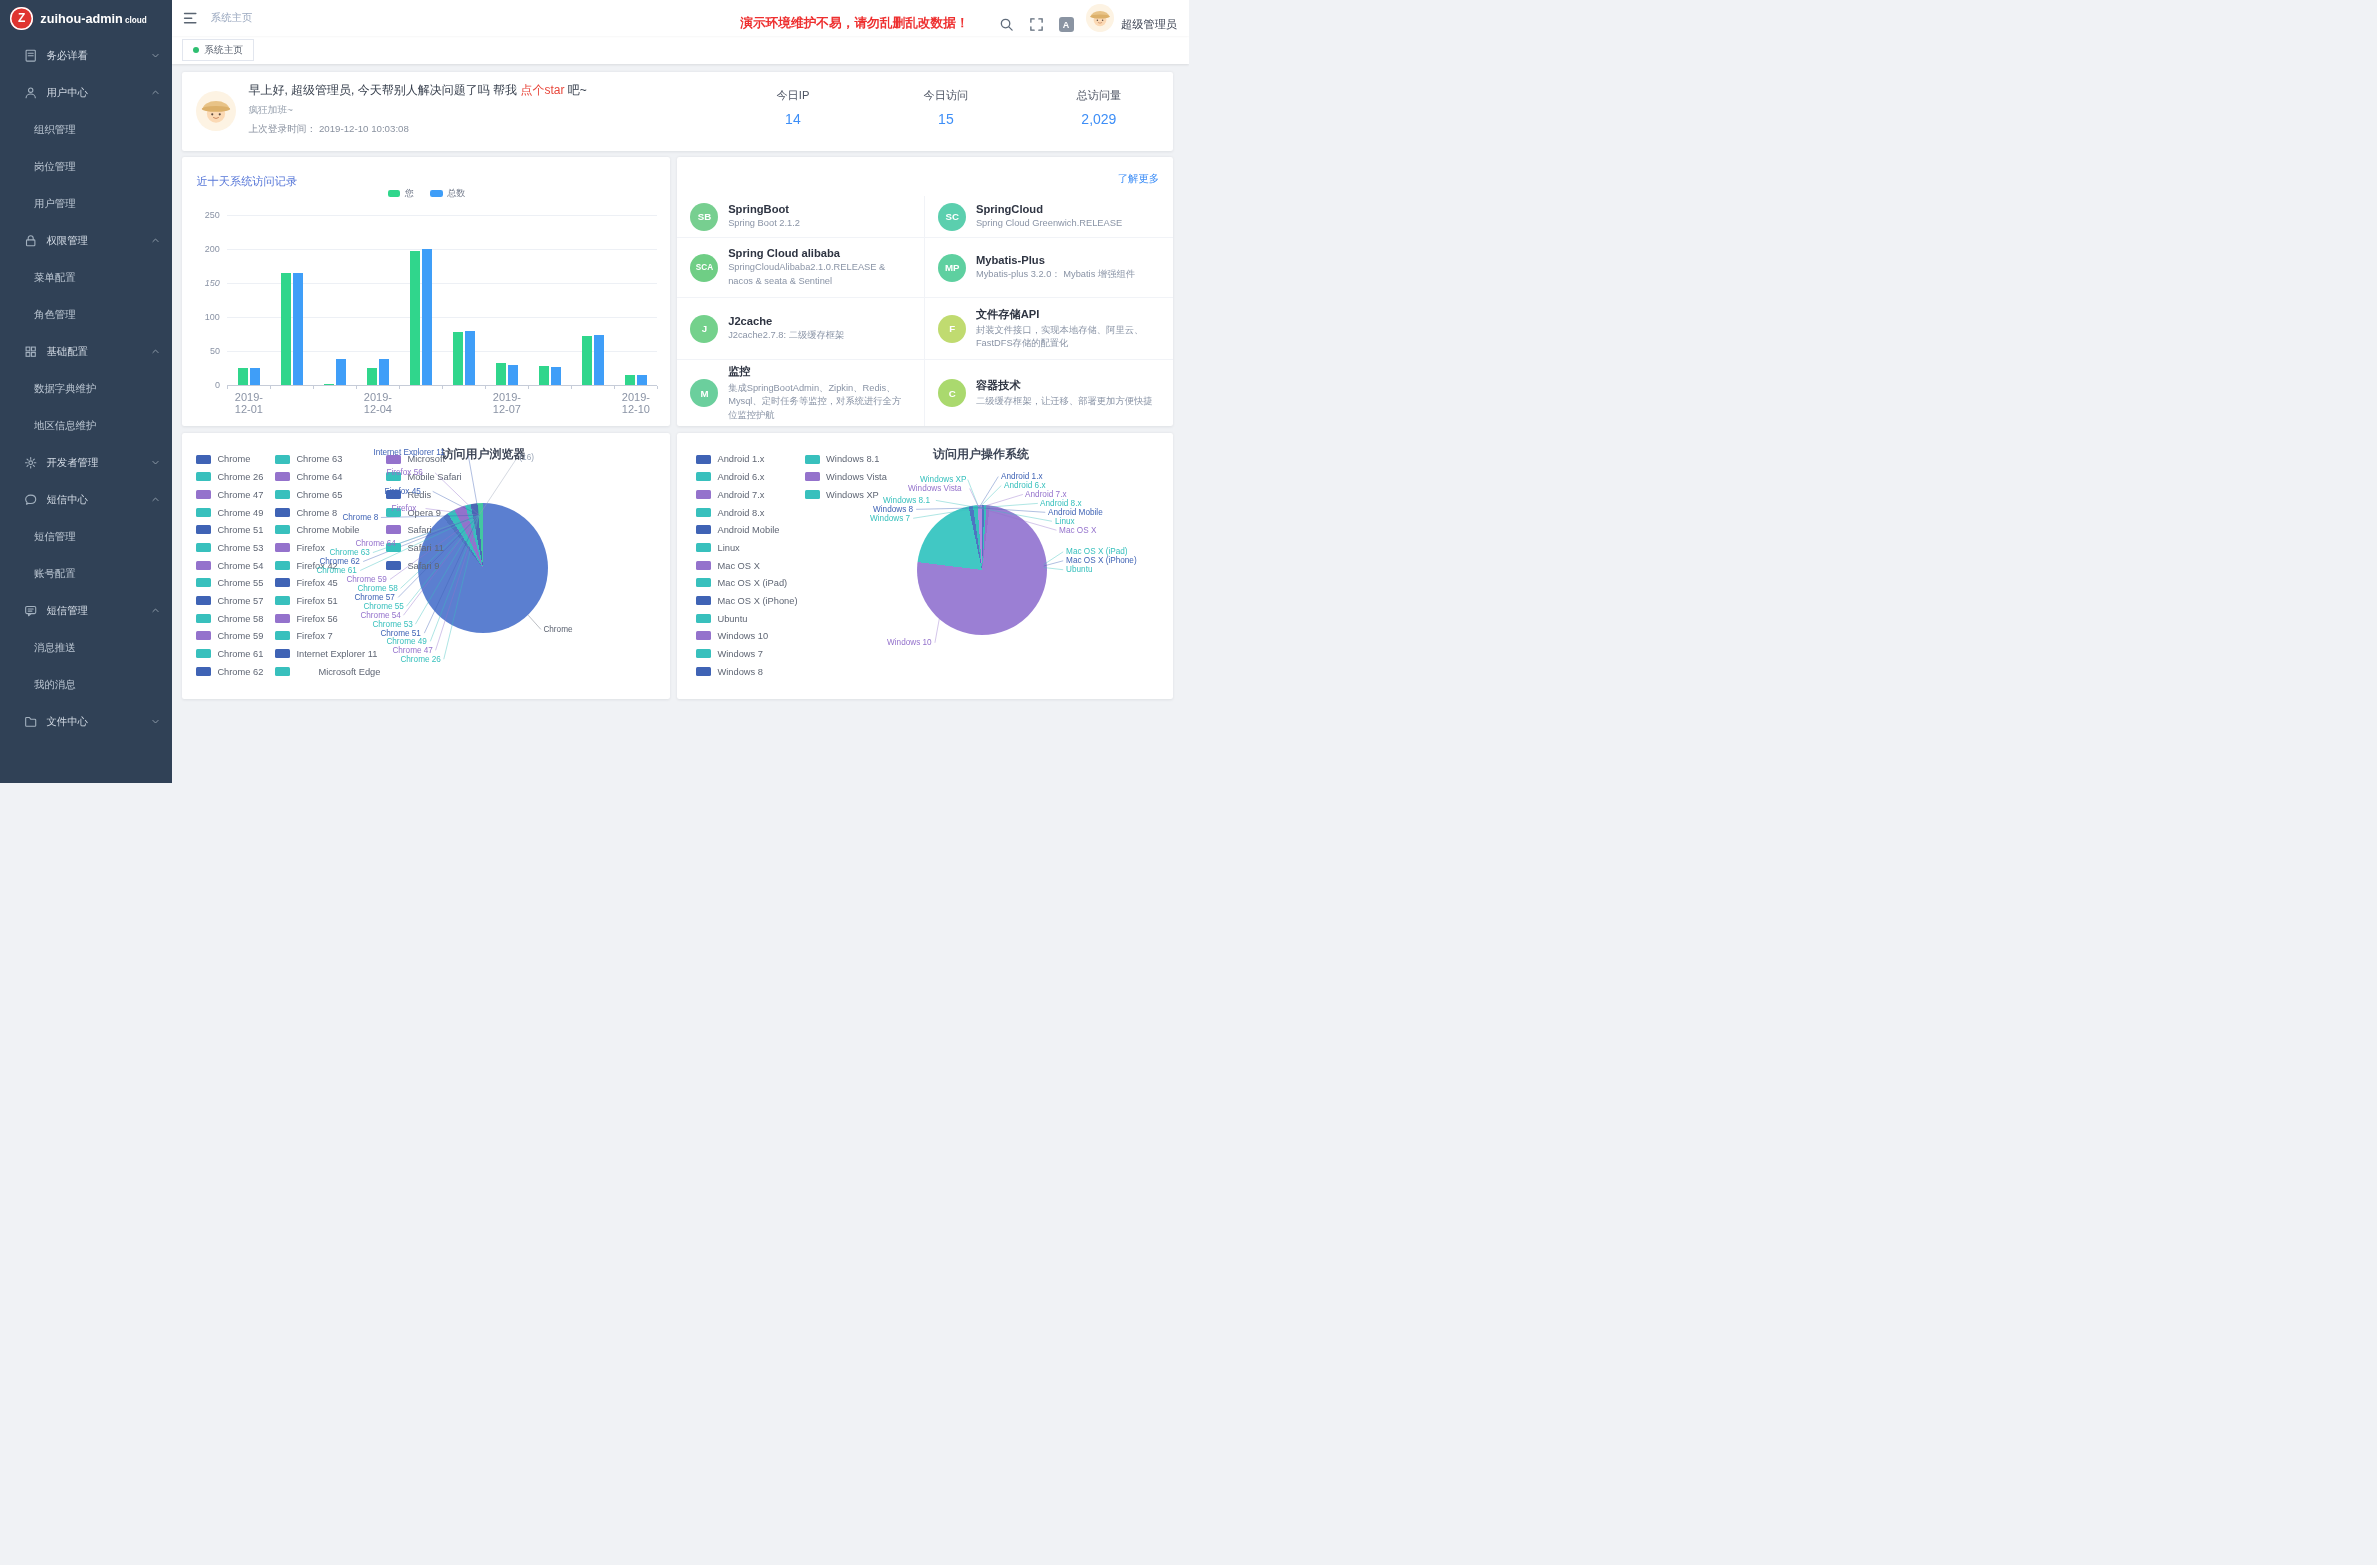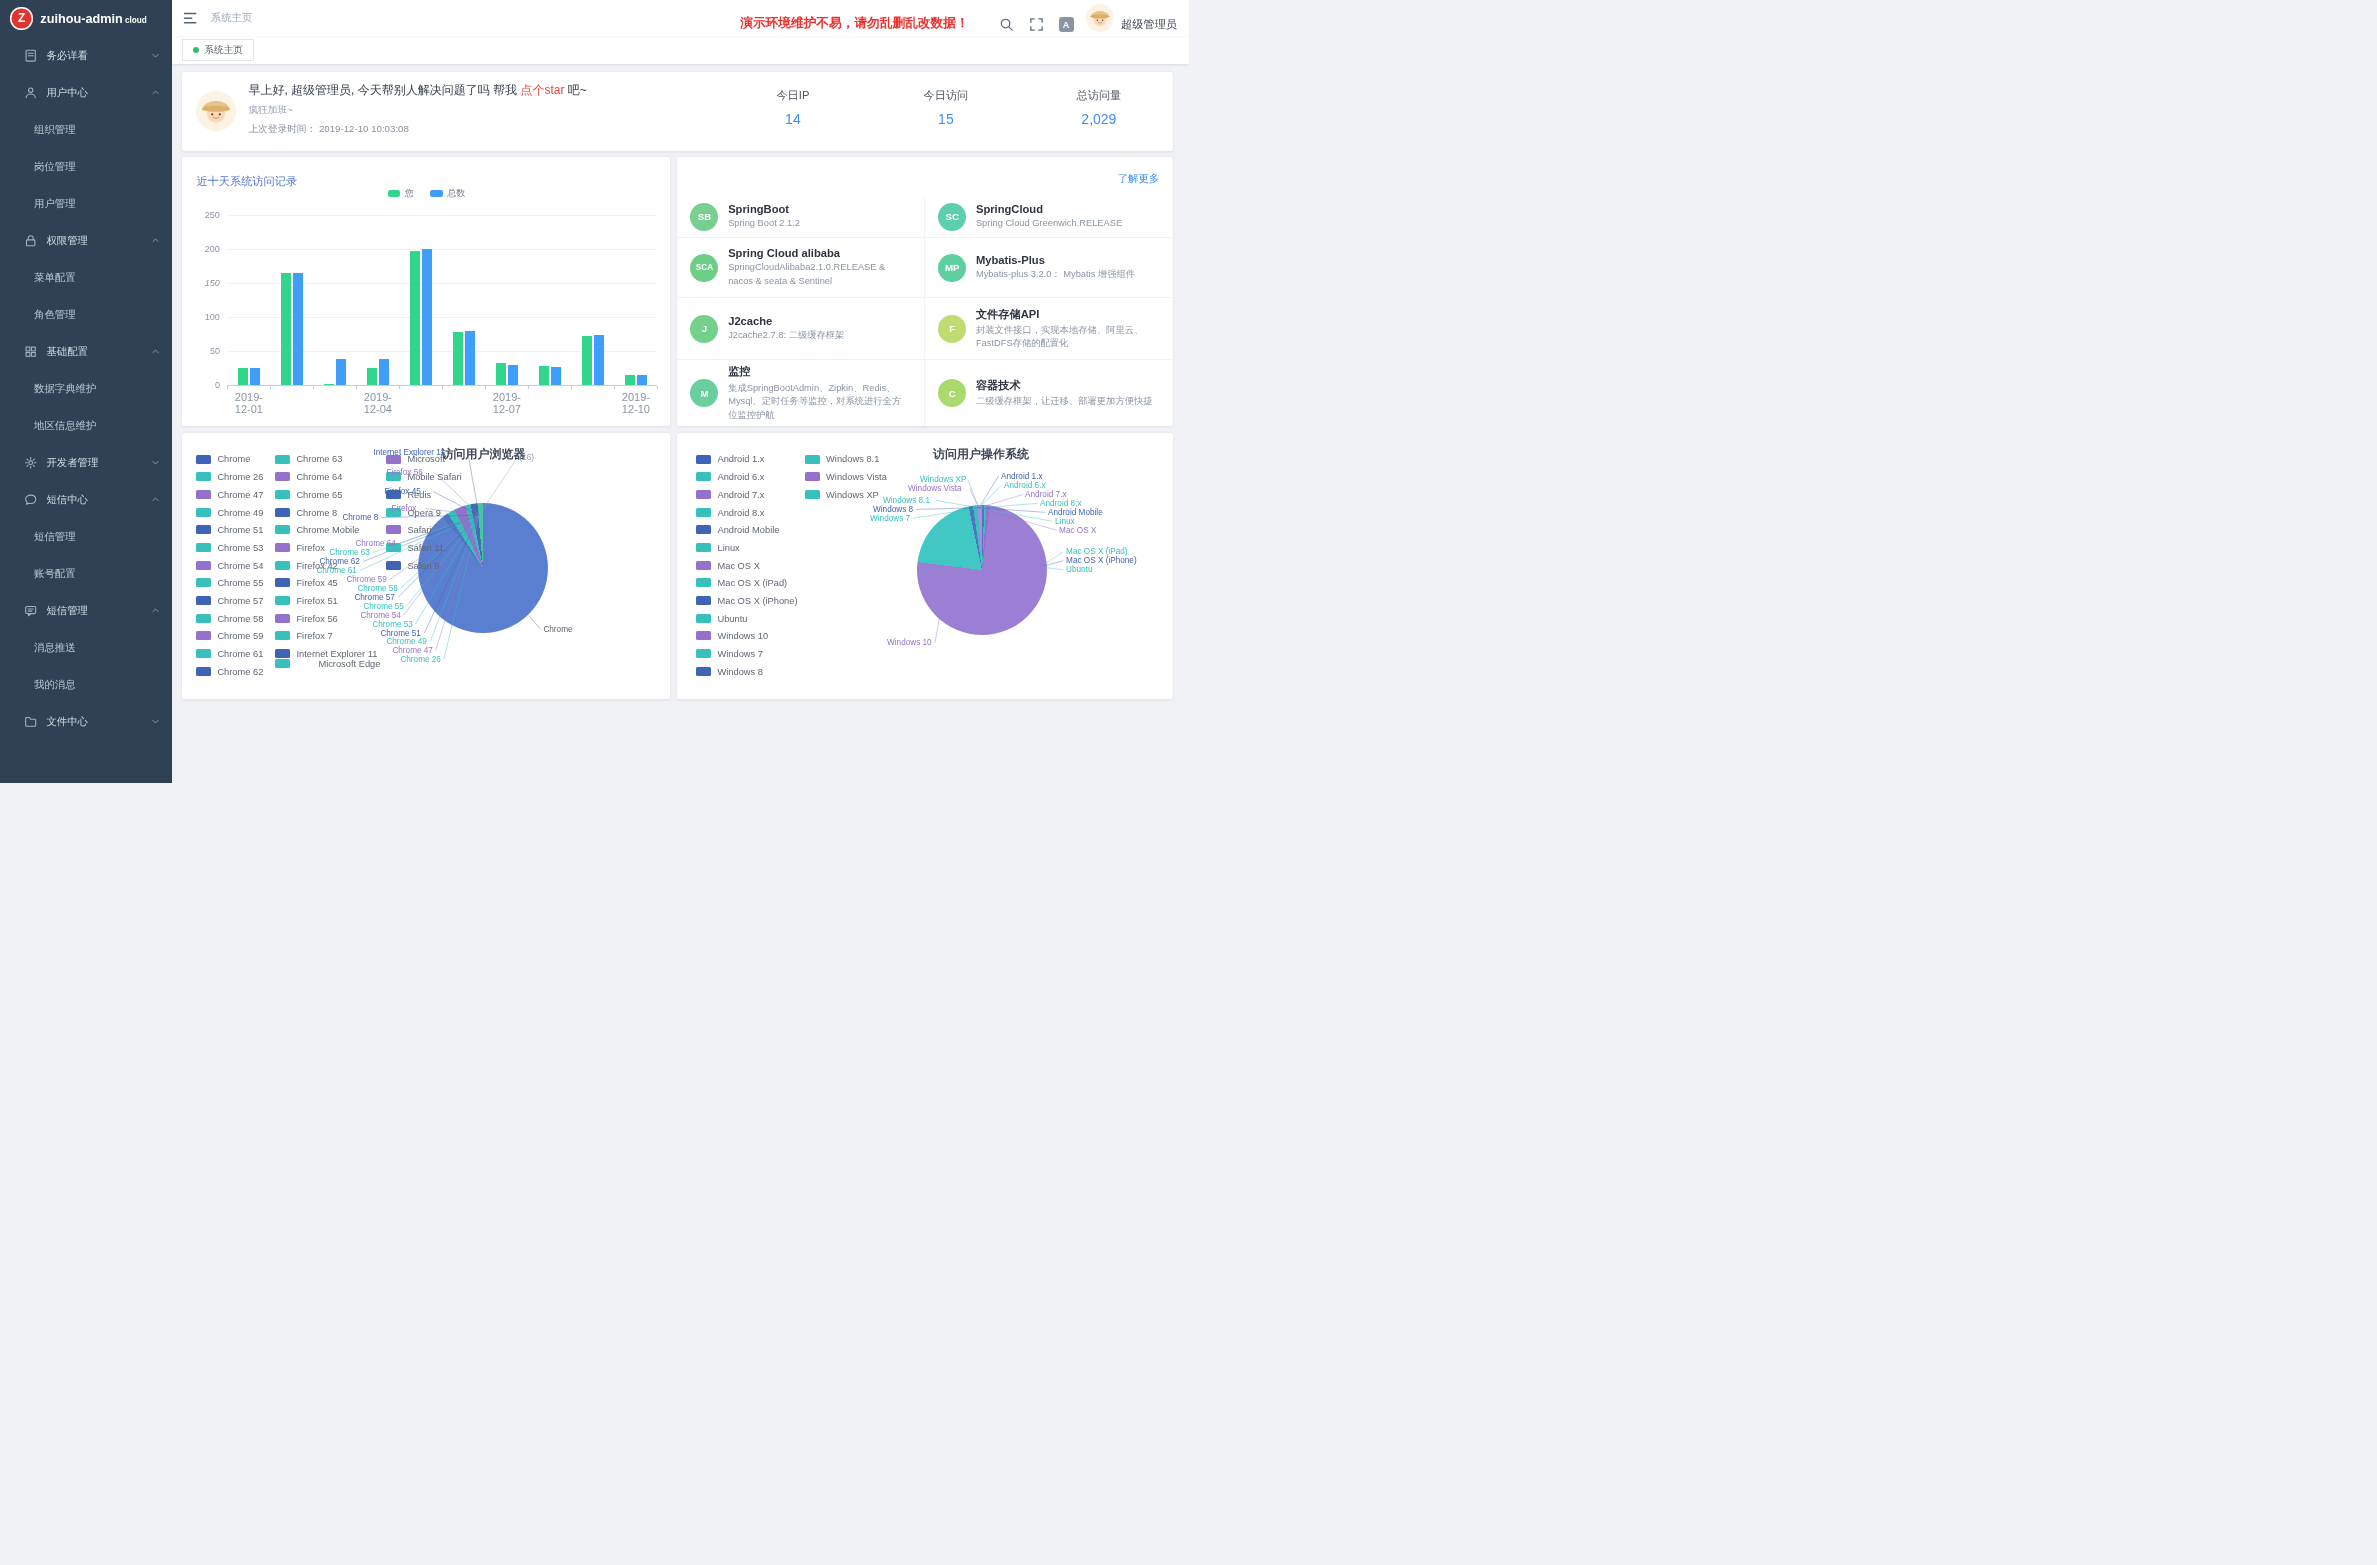--- a/index.html
+++ b/index.html
@@ -578,21 +578,21 @@
               <span>Firefox 56</span>
             </div>
             <div class="plegend-item" style="left: 93px; top: 198px;">
               <span class="pswatch" style="background: rgb(56, 192, 189);"></span>
               <span>Firefox 7</span>
             </div>
             <div class="plegend-item" style="left: 93px; top: 216px;">
               <span class="pswatch" style="background: rgb(63, 99, 181);"></span>
               <span>Internet Explorer 11</span>
             </div>
-            <div class="plegend-item" style="left: 93px; top: 226px; gap: 28px;">
+            <div class="plegend-item" style="left: 93px; top: 234px; gap: 28px;">
               <span class="pswatch" style="background: rgb(56, 192, 189);"></span>
               <span>Microsoft Edge</span>
             </div>
             <div class="plegend-item" style="left: 204px; top: 21.6px;">
               <span class="pswatch" style="background: rgb(148, 114, 204);"></span>
               <span>Microsoft</span>
             </div>
             <div class="plegend-item" style="left: 204px; top: 39px;">
               <span class="pswatch" style="background: rgb(56, 192, 189);"></span>
               <span>Mobile Safari</span>

